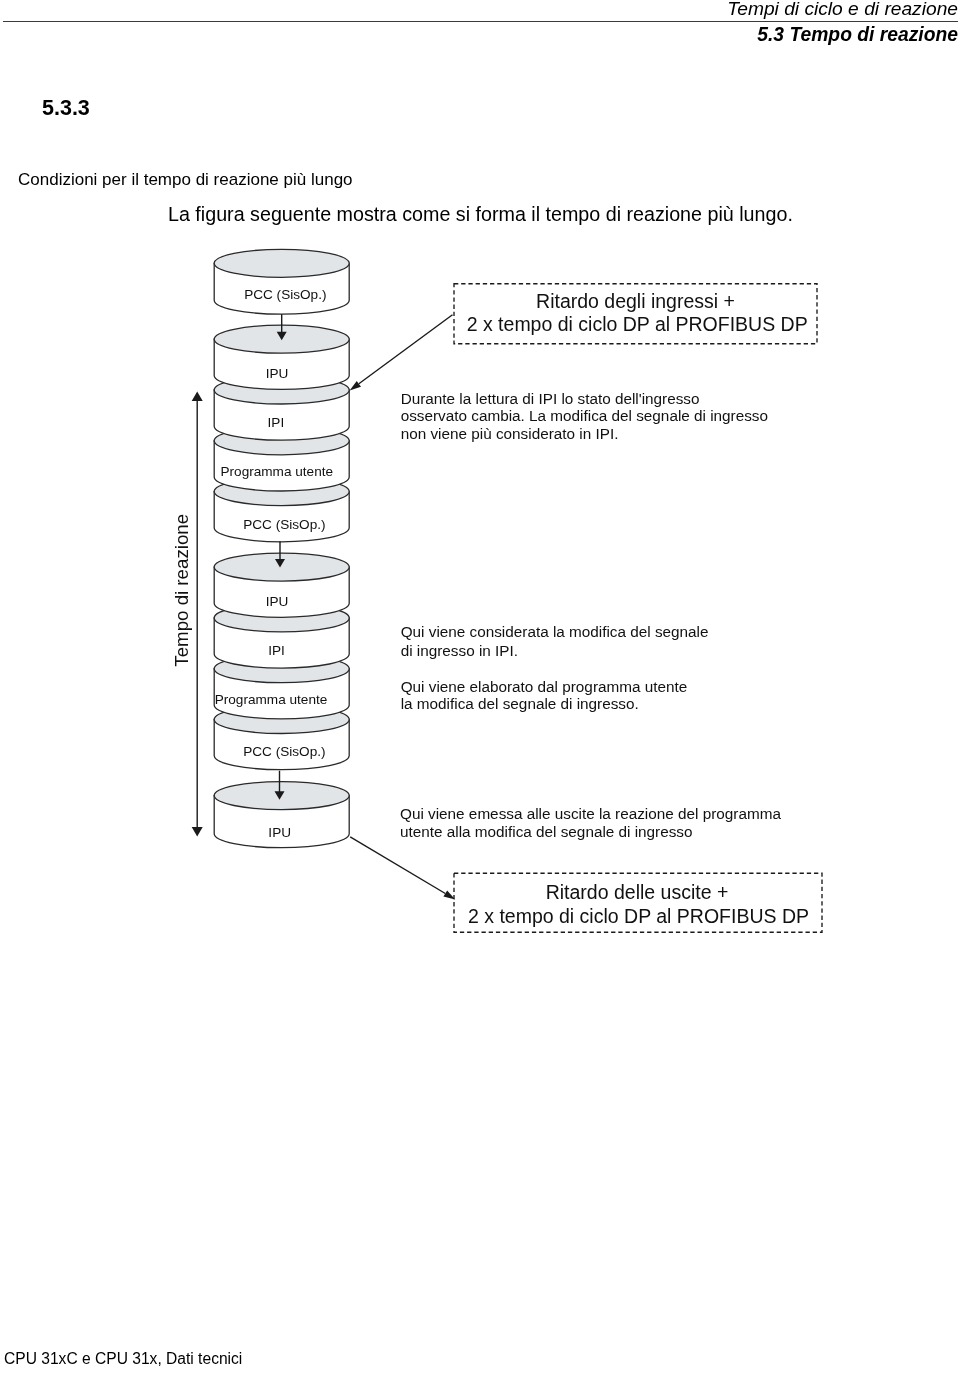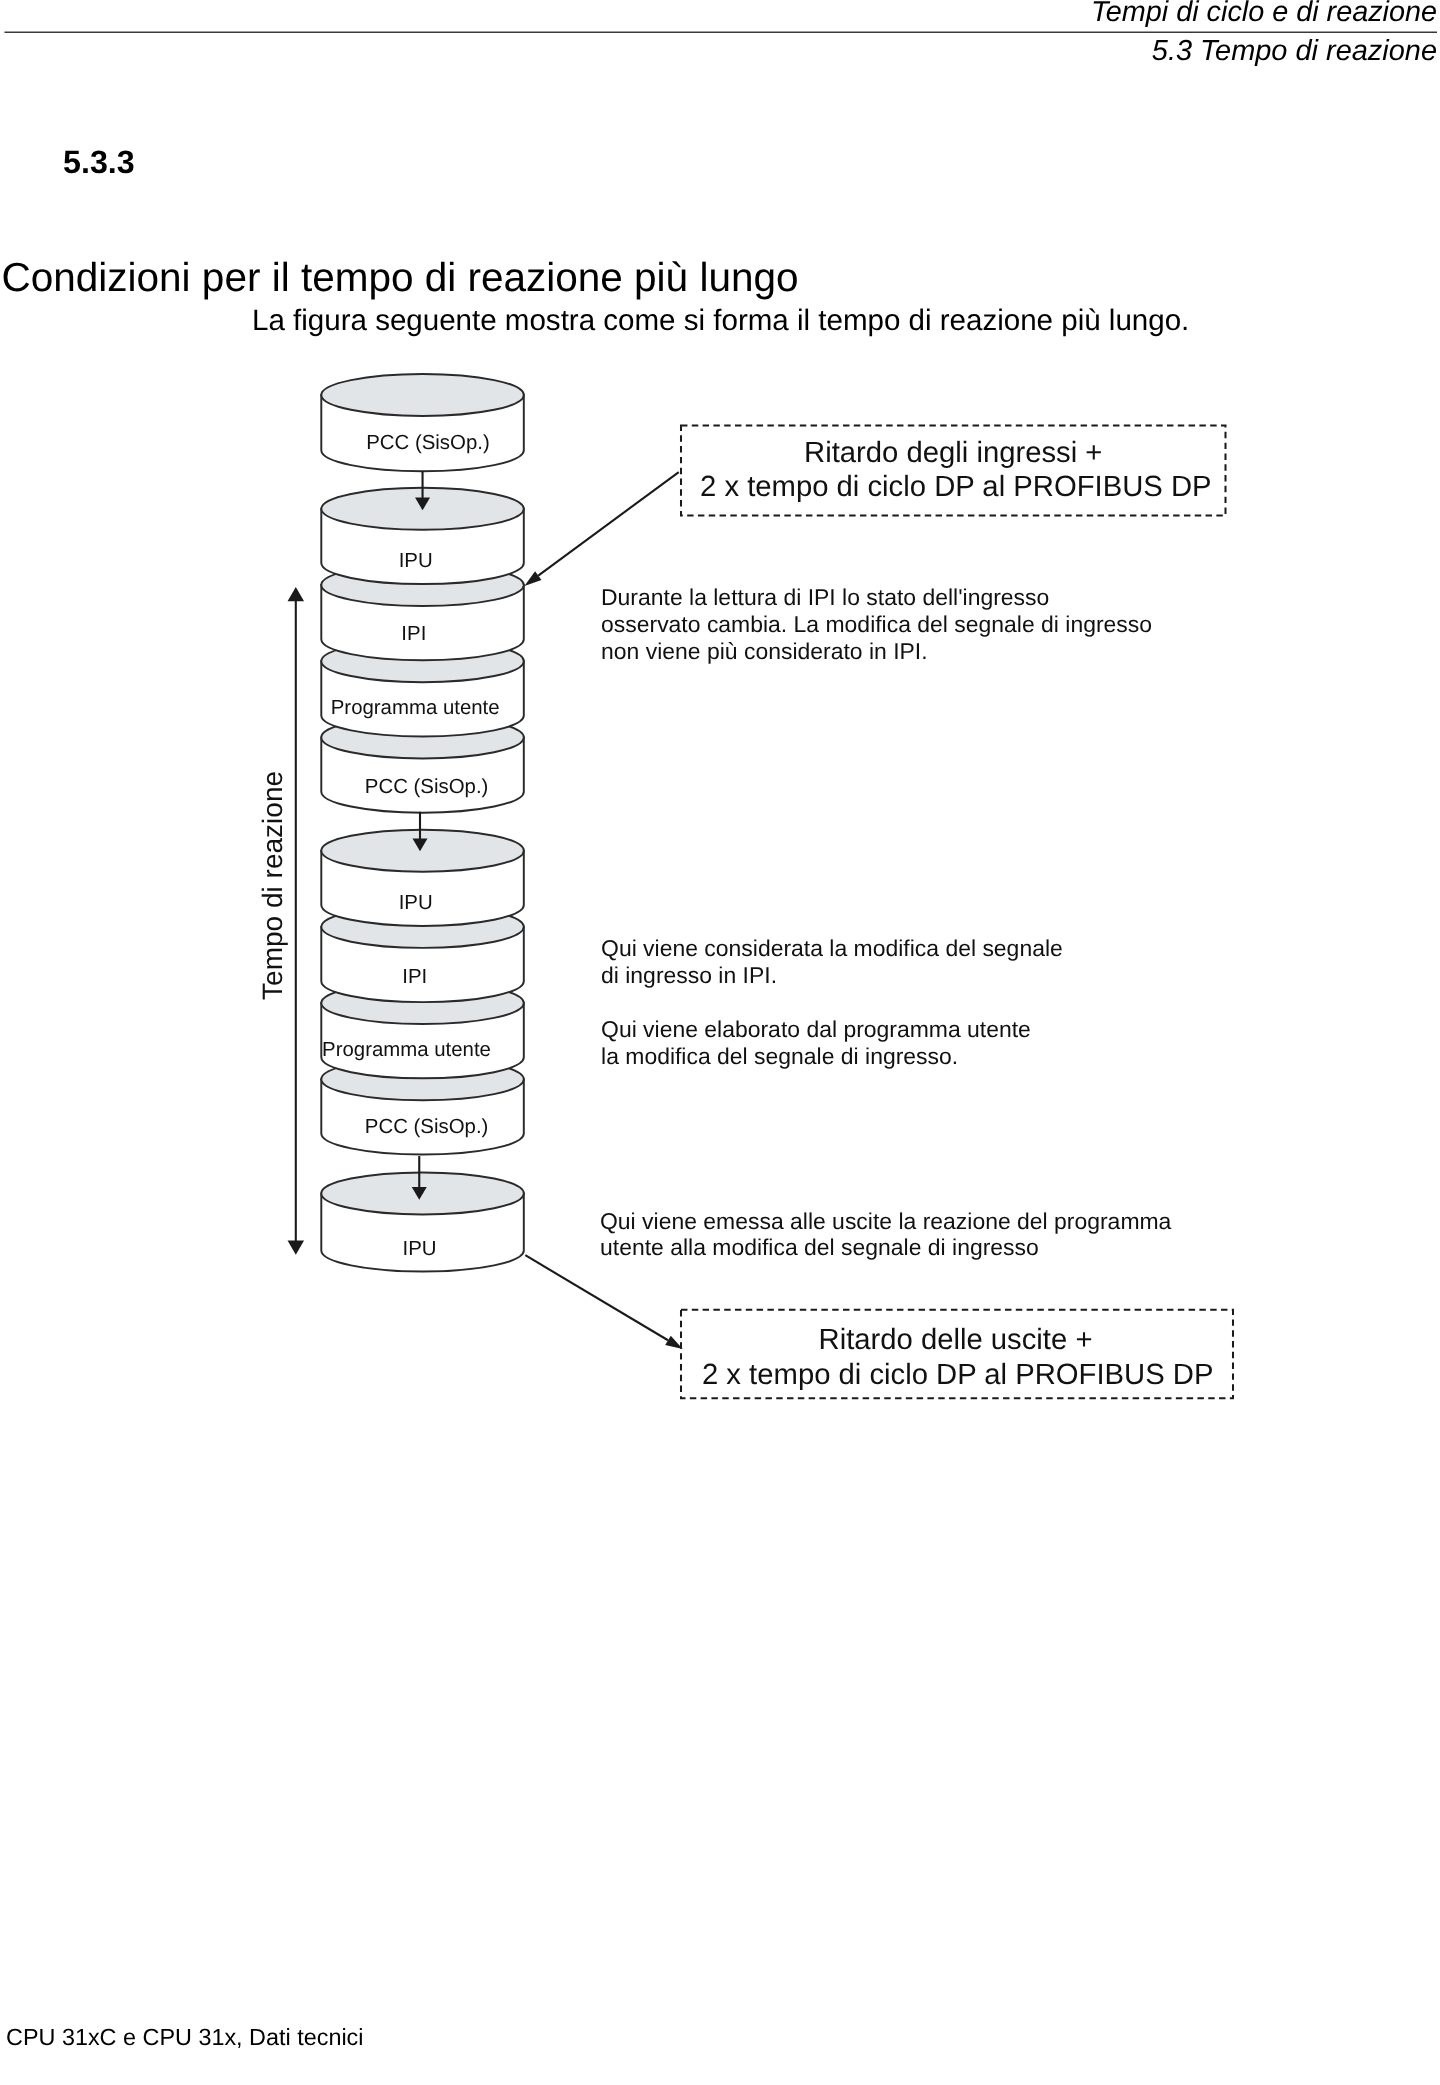--- a/index.html
+++ b/index.html
@@ -11,28 +11,28 @@
     position:relative;
     overflow:hidden;
     -webkit-font-smoothing:antialiased;
   }
   .page { position:absolute; left:0; top:0; width:960px; height:1053px; }
 
   
   .hdr-l1 { position:absolute; right:2px; top:-1px; font-style:italic; font-size:19.2px;
             line-height:20px; white-space:nowrap; }
   .hdr-l2 { position:absolute; right:2px; top:25px; font-style:italic; font-size:19.3px;
-            line-height:20px; white-space:nowrap; }
+            line-height:20px; white-space:nowrap;font-weight:bold; }
   .hdr-rule { position:absolute; left:3px; top:20.6px; width:955px; height:0;
               border-top:1.8px solid #3a3a3a; }
 
   
   .h3num  { position:absolute; left:6px;   top:96px;  font-size:21.5px; font-weight:bold; white-space:nowrap;margin-left:36px;}
   .h3text { position:absolute; left:116px; top:96px;  font-size:21.5px; font-weight:bold; white-space:nowrap;}
-  .lead   { position:absolute; left:1px;   top:170px; font-size:27px; white-space:nowrap;}
+  .lead   { position:absolute; left:18px;   top:170px; font-size:17px; white-space:nowrap;}
   .para1  { position:absolute; left:168px; top:203px; font-size:19.7px; white-space:nowrap;text-align:right;}
 
   
   .ftr-l1 { position:absolute; left:4px; top:1350px; font-size:15.6px; white-space:nowrap;}
   .ftr-l2 { position:absolute; left:4px; top:1371px; font-size:15.6px; white-space:nowrap;}
   .ftr-pg { position:absolute; left:960px; top:1368px; font-size:20px; white-space:nowrap;text-decoration:underline;}
 
   
   #diagram { position:absolute; left:0; top:0; }
   #diagram .cb { fill:#ffffff; stroke:#2a2a2a; stroke-width:1.3; }

